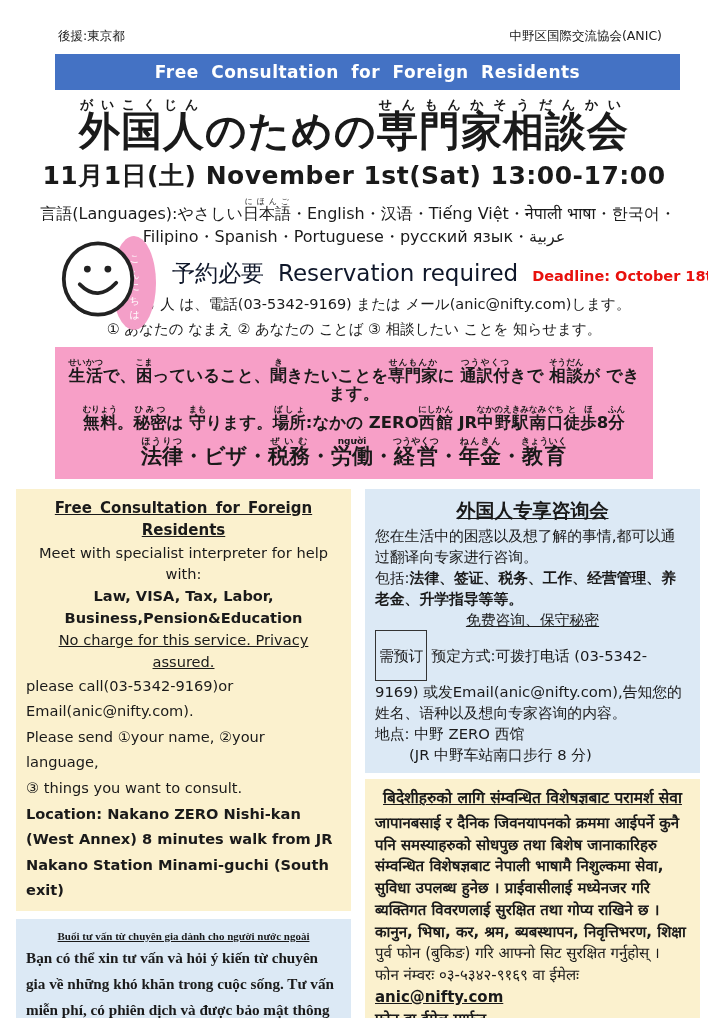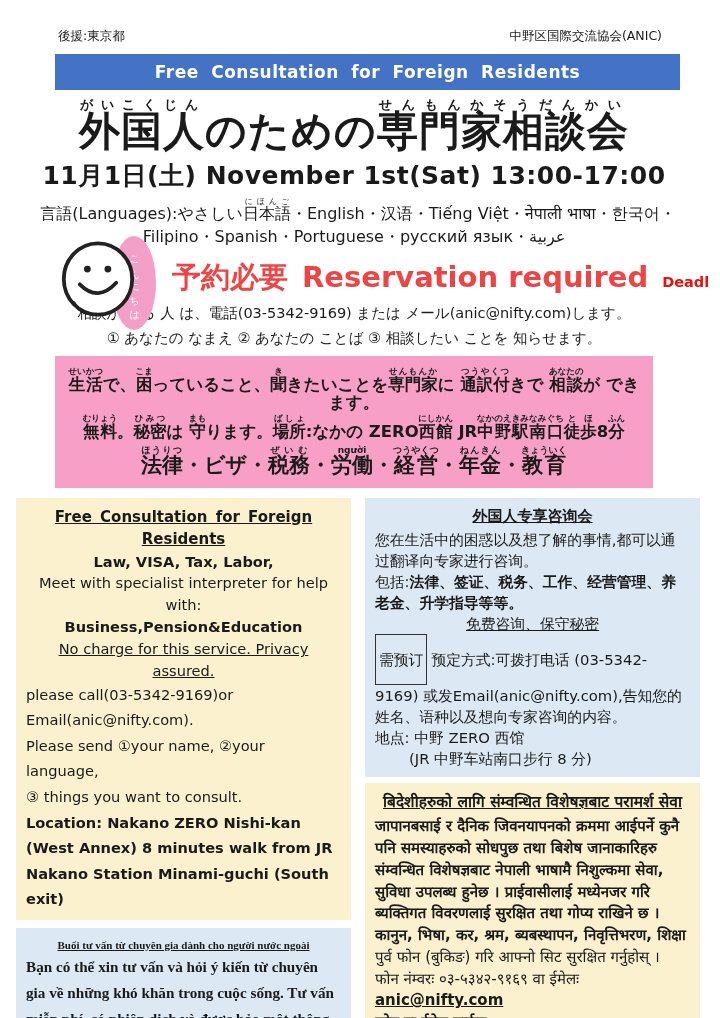--- a/index.html
+++ b/index.html
@@ -21,21 +21,21 @@
   .lang-line1 rt { font-size:8px; }
   .lang-line2 { text-align:center; margin-top:2px; font-size:16px; }
 
   .mascot { position:absolute; left:60px; top:236px; width:104px; height:100px; }
   .mascot svg { position:absolute; left:0; top:4px; }
   .greet-circle { position:absolute; left:52px; top:0; width:44px; height:94px; background:#F49FC8;
                   border-radius:50%; display:flex; align-items:center; justify-content:center; }
   .greet-circle span { writing-mode:vertical-rl; color:#fff; font-size:10px; letter-spacing:2px; }
 
   .reserve-line { margin:10px 0 0 172px; display:flex; align-items:baseline; gap:14px; white-space:nowrap; }
-  .reserve-line .jp, .reserve-line .en { color:#ef4444; font-size:29px; font-weight:bold; }
+  .reserve-line .jp, .reserve-line .en { color:#0f172a; font-size:23px; font-weight:normal; }
   .reserve-line .deadline { color:#E8110D; font-size:14.5px; font-weight:bold; }
 
   .contact-line { text-align:center; font-size:14.5px; margin-top:6px; }
 
   .pink-box { margin:8px 55px 0 55px; background:#F79FC7; padding:9px 6px 10px 6px; text-align:center; }
   .pink-line { font-size:16.5px; font-weight:bold; line-height:1.1; margin-top:2px; }
   .pink-line rt { font-size:8.5px; font-weight:bold; }
   .pink-line.big { font-size:21px; margin-top:4px; }
   .pink-line.big rt { font-size:9px; }
 
@@ -50,21 +50,21 @@
   
   .en-box { font-size:14.6px; line-height:1.5; min-height:243px; }
   .en-box .box-title { font-size:15px; word-spacing:3px; }
   .en-box .center { text-align:center; }
   .en-box .bold { font-weight:bold; }
   .en-box .underline { text-decoration:underline; }
   .en-box .spaced { line-height:1.75; }
 
   
   .zh-box { font-size:14.8px; line-height:1.42; min-height:220px; }
-  .zh-box .box-title { font-size:15px; margin-bottom:2px;text-decoration:underline; }
+  .zh-box .box-title { font-size:19px; margin-bottom:2px;text-decoration:underline; }
   .zh-box .center { text-align:center; }
   .zh-box .bold { font-weight:bold;text-align:right; }
   .need-badge { display:inline-block; border:1.5px solid #333; padding:14px 3px; margin-right:4px; }
   .zh-box .indent { margin-left:34px; }
 
   
   .vi-box { font-family:"Liberation Serif","DejaVu Serif",serif; font-size:15.2px; line-height:1.7;
             margin-top:8px; flex:1; }
   .vi-box .box-title { font-size:11px; font-weight:bold; }
   .vi-box .bold { font-weight:bold; }
@@ -111,32 +111,32 @@
   <div class="reserve-line">
     <span class="jp">予約必要</span>
     <span class="en">Reservation required</span>
     <span class="deadline">Deadline: October 18th</span>
   </div>
 
   <div class="contact-line">相談が ある 人 は、電話(03-5342-9169) または メール(anic@nifty.com)します。</div>
   <div class="contact-line">① あなたの なまえ ② あなたの ことば ③ 相談したい ことを 知らせます。</div>
 
   <div class="pink-box">
-    <div class="pink-line"><ruby>生活<rt>せいかつ</rt></ruby>で、<ruby>困<rt>こま</rt></ruby>っていること、<ruby>聞<rt>き</rt></ruby>きたいことを<ruby>専門家<rt>せんもんか</rt></ruby>に <ruby>通訳付<rt>つうやくつ</rt></ruby>きで <ruby>相談<rt>あなたの</rt></ruby>が できます。</div>
+    <div class="pink-line"><ruby>生活<rt>せいかつ</rt></ruby>で、<ruby>困<rt>こま</rt></ruby>っていること、<ruby>聞<rt>き</rt></ruby>きたいことを<ruby>専門家<rt>せんもんか</rt></ruby>に <ruby>通訳付<rt>つうやくつ</rt></ruby>きで <ruby>相談<rt>そうだん</rt></ruby>が できます。</div>
     <div class="pink-line"><ruby>無料<rt>むりょう</rt></ruby>。<ruby>秘密<rt>ひみつ</rt></ruby>は <ruby>守<rt>まも</rt></ruby>ります。<ruby>場所<rt>ばしょ</rt></ruby>:なかの ZERO<ruby>西館<rt>にしかん</rt></ruby> JR<ruby>中野駅南口<rt>なかのえきみなみぐち</rt></ruby><ruby>徒歩<rt>とほ</rt></ruby>8<ruby>分<rt>ふん</rt></ruby></div>
     <div class="pink-line big"><ruby>法律<rt>ほうりつ</rt></ruby>・ビザ・<ruby>税務<rt>ぜいむ</rt></ruby>・<ruby>労働<rt>người</rt></ruby>・<ruby>経営<rt>つうやくつ</rt></ruby>・<ruby>年金<rt>ねんきん</rt></ruby>・<ruby>教育<rt>きょういく</rt></ruby></div>
   </div>
 
   <div class="columns">
 
     <div class="col">
       <div class="box bg-cream en-box">
         <div class="box-title">Free Consultation for Foreign Residents</div>
+        <div class="center">Meet with specialist interpreter for help with:</div>
         <div class="center bold">Law, VISA, Tax, Labor,</div>
-        <div class="center">Meet with specialist interpreter for help with:</div>
         <div class="center bold">Business,Pension&amp;Education</div>
         <div class="center underline">No charge for this service. Privacy assured.</div>
         <div class="spaced">please call(03-5342-9169)or Email(anic@nifty.com).</div>
         <div class="spaced">Please send ①your name, ②your language,</div>
         <div class="spaced">③ things you want to consult.</div>
         <div class="bold spaced">Location: Nakano ZERO Nishi-kan (West Annex) 8 minutes walk from JR Nakano Station Minami-guchi (South exit)</div>
       </div>
 
       <div class="box bg-blue vi-box">
         <div class="box-title">Buổi tư vấn từ chuyên gia dành cho người nước ngoài</div>

